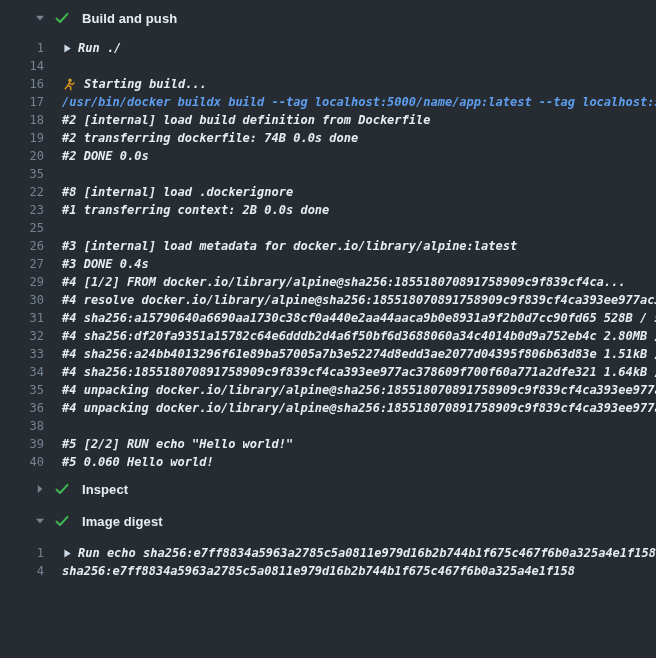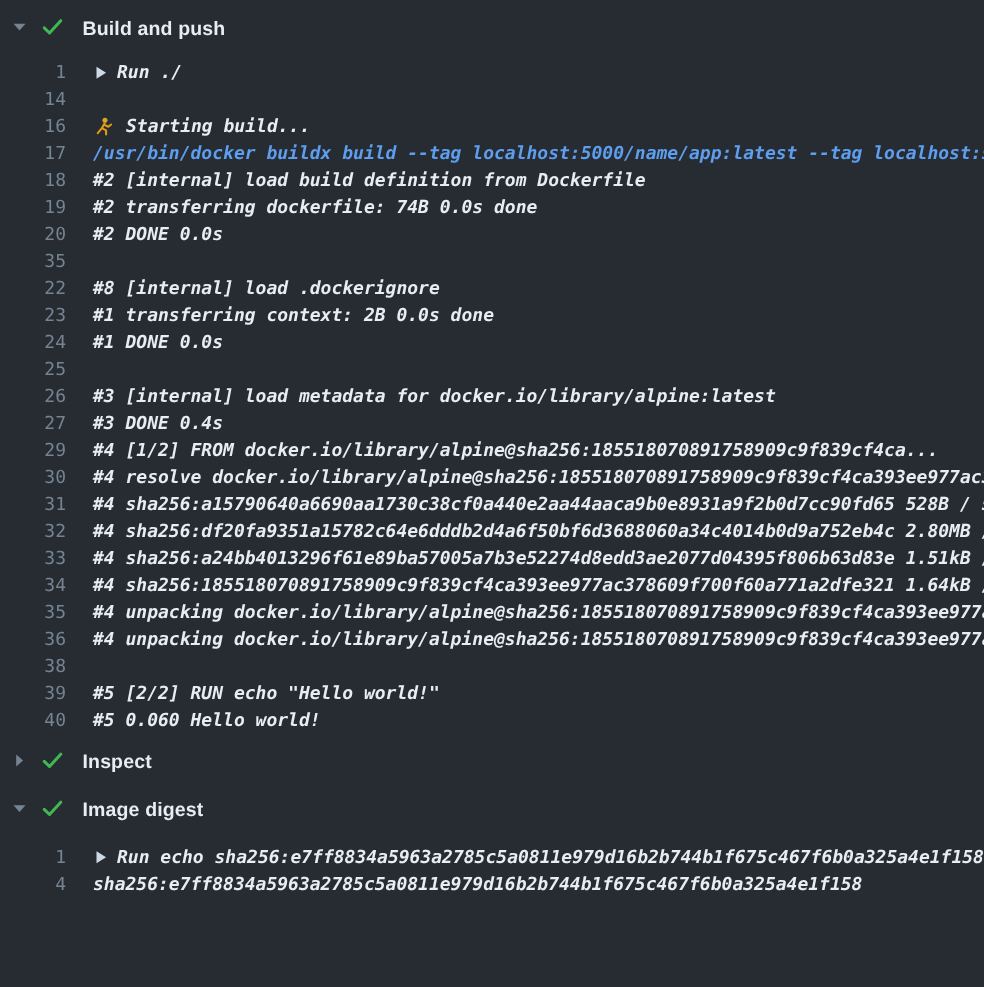--- a/index.html
+++ b/index.html
@@ -4,21 +4,21 @@
 <style>
   * { margin:0; padding:0; box-sizing:border-box; }
   html,body { width:656px; height:658px; overflow:hidden; }
   body {
     background: var(--bg, #272c33);
     font-family: "DejaVu Sans Mono", "Liberation Mono", monospace;
   }
 
   .section-header {
     display:flex; align-items:center;
-    height:32px; padding-left:8px; cursor:pointer;
+    height:32px; padding-left:35px; cursor:pointer;
   }
   .section-header.first { height:36px; }
   .section-header.gap-top { margin-top:2px; }
   .chev { width:10px; height:10px; margin-right:9px; flex:0 0 auto; display:flex; align-items:center; }
   .check { width:16px; height:16px; margin-right:12px; flex:0 0 auto; display:flex; align-items:center; }
   .section-title {
     font-family:"Liberation Sans","DejaVu Sans",sans-serif;
     font-size:13px; font-weight:700; color: var(--header-text,#e6edf3);
     letter-spacing:.1px;
   }
@@ -74,21 +74,20 @@
       <path d="M8.4 4.4 L6.4 8 L3.4 11.6 M6.4 8 L9.4 9.6 L9.4 12.6 M7.9 5.4 L11 7 L13 5.4" fill="none" stroke="#e09b13" stroke-width="1.5" stroke-linecap="round" stroke-linejoin="round"></path>
     </svg>
   </span><span>Starting build...</span></span></div>
         <div class="log-line"><span class="line-no">17</span><span class="line-content command"><span>/usr/bin/docker buildx build --tag localhost:5000/name/app:latest --tag localhost:5000</span></span></div>
         <div class="log-line"><span class="line-no">18</span><span class="line-content"><span>#2 [internal] load build definition from Dockerfile</span></span></div>
         <div class="log-line"><span class="line-no">19</span><span class="line-content"><span>#2 transferring dockerfile: 74B 0.0s done</span></span></div>
         <div class="log-line"><span class="line-no">20</span><span class="line-content"><span>#2 DONE 0.0s</span></span></div>
         <div class="log-line"><span class="line-no">35</span><span class="line-content"><span></span></span></div>
         <div class="log-line"><span class="line-no">22</span><span class="line-content"><span>#8 [internal] load .dockerignore</span></span></div>
         <div class="log-line"><span class="line-no">23</span><span class="line-content"><span>#1 transferring context: 2B 0.0s done</span></span></div>
-        <div class="log-line"><span class="line-no">24</span><span class="line-content"><span>#1 DONE 0.0s</span></span></div>
         <div class="log-line"><span class="line-no">25</span><span class="line-content"><span></span></span></div>
         <div class="log-line"><span class="line-no">26</span><span class="line-content"><span>#3 [internal] load metadata for docker.io/library/alpine:latest</span></span></div>
         <div class="log-line"><span class="line-no">27</span><span class="line-content"><span>#3 DONE 0.4s</span></span></div>
         <div class="log-line"><span class="line-no">29</span><span class="line-content"><span>#4 [1/2] FROM docker.io/library/alpine@sha256:185518070891758909c9f839cf4ca...</span></span></div>
         <div class="log-line"><span class="line-no">30</span><span class="line-content"><span>#4 resolve docker.io/library/alpine@sha256:185518070891758909c9f839cf4ca393ee977ac37</span></span></div>
         <div class="log-line"><span class="line-no">31</span><span class="line-content"><span>#4 sha256:a15790640a6690aa1730c38cf0a440e2aa44aaca9b0e8931a9f2b0d7cc90fd65 528B / 52</span></span></div>
         <div class="log-line"><span class="line-no">32</span><span class="line-content"><span>#4 sha256:df20fa9351a15782c64e6dddb2d4a6f50bf6d3688060a34c4014b0d9a752eb4c 2.80MB / 2</span></span></div>
         <div class="log-line"><span class="line-no">33</span><span class="line-content"><span>#4 sha256:a24bb4013296f61e89ba57005a7b3e52274d8edd3ae2077d04395f806b63d83e 1.51kB / 1</span></span></div>
         <div class="log-line"><span class="line-no">34</span><span class="line-content"><span>#4 sha256:185518070891758909c9f839cf4ca393ee977ac378609f700f60a771a2dfe321 1.64kB / 1</span></span></div>
         <div class="log-line"><span class="line-no">35</span><span class="line-content"><span>#4 unpacking docker.io/library/alpine@sha256:185518070891758909c9f839cf4ca393ee977ac3</span></span></div>

